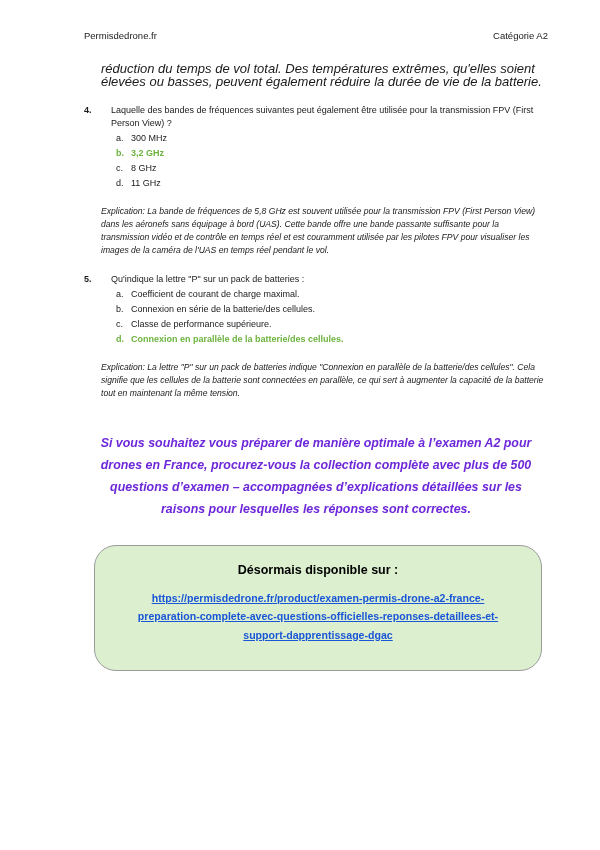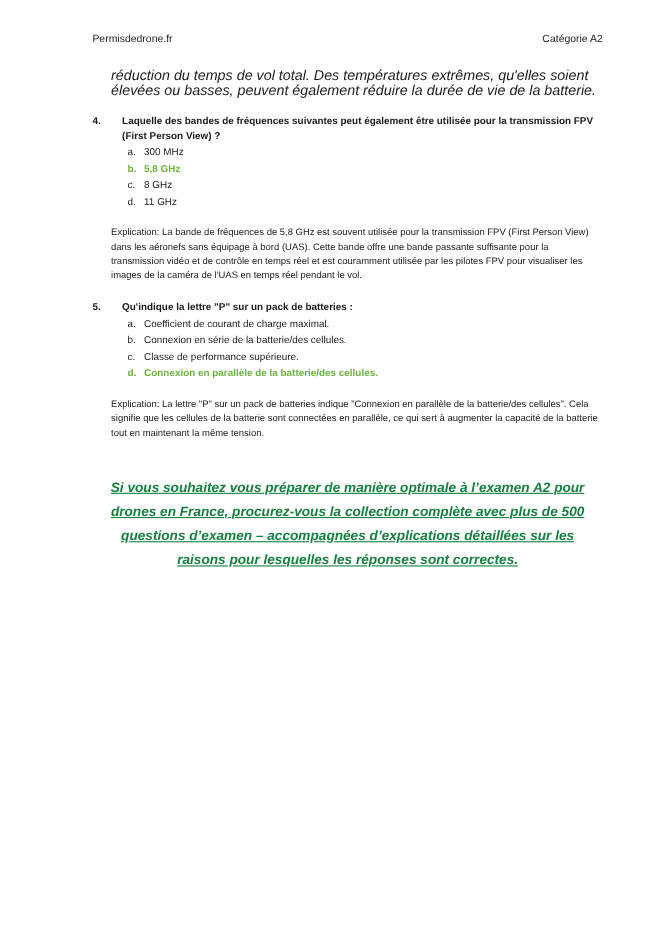--- a/index.html
+++ b/index.html
@@ -66,21 +66,21 @@
   .q-num {
     width: 27px;
     flex: 0 0 27px;
     font-weight: bold;
     font-size: 9px;
     line-height: 12.6px;
     color: #1a1a1a;
   }
   .q-text {
     flex: 1 1 auto;
-    font-weight: bold;
+    font-weight: normal;
     font-size: 9px;
     line-height: 12.6px;
     color: #1a1a1a;
   }
 
   .options {
     list-style: none;
     margin: 1px 0 0 0;
     padding: 0 0 0 32px;
   }
@@ -96,35 +96,35 @@
     flex: 0 0 15px;
   }
   .opt-text { flex: 1 1 auto; }
   .option.correct {
     color: #6cb33f;
     font-weight: bold;
   }
 
   .explication {
     margin: 14px 0 0 17px;
+    font-style: italic;
     font-size: 8.6px;
     line-height: 13.2px;
     color: #1a1a1a;
   }
 
   
   .promo {
     margin: 31px 14px 0 14px;
     text-align: center;
     font-weight: bold;
     font-style: italic;
     font-size: 12.4px;
     line-height: 22px;
-    color: #15803d;
-    text-decoration: underline;
+    color: #6d28d9;
   }
 
   
   .link-box {
     margin: 25px 0 0 10px;
     width: 448px;
     box-sizing: border-box;
     background: #dcf0d0;
     border: 1px solid #9a9a9a;
     border-radius: 22px;
@@ -168,21 +168,21 @@
         <span class="q-num">4.</span>
         <span class="q-text">Laquelle des bandes de fréquences suivantes peut également être utilisée pour la transmission FPV (First Person View) ?</span>
       </div>
       <ul class="options">
         <li class="option">
           <span class="opt-letter">a.</span>
           <span class="opt-text">300 MHz</span>
         </li>
         <li class="option correct">
           <span class="opt-letter">b.</span>
-          <span class="opt-text">5,8 GHz</span>
+          <span class="opt-text">3,2 GHz</span>
         </li>
         <li class="option">
           <span class="opt-letter">c.</span>
           <span class="opt-text">8 GHz</span>
         </li>
         <li class="option">
           <span class="opt-letter">d.</span>
           <span class="opt-text">11 GHz</span>
         </li>
       </ul>
@@ -210,15 +210,19 @@
         <li class="option correct">
           <span class="opt-letter">d.</span>
           <span class="opt-text">Connexion en parallèle de la batterie/des cellules.</span>
         </li>
       </ul>
       <p class="explication">Explication: La lettre "P" sur un pack de batteries indique "Connexion en parallèle de la batterie/des cellules". Cela signifie que les cellules de la batterie sont connectées en parallèle, ce qui sert à augmenter la capacité de la batterie tout en maintenant la même tension.</p>
     </div>
 
     <p class="promo">Si vous souhaitez vous préparer de manière optimale à l’examen A2 pour drones en France, procurez-vous la collection complète avec plus de 500 questions d’examen – accompagnées d’explications détaillées sur les raisons pour lesquelles les réponses sont correctes.</p>
 
+    <div class="link-box">
+      <div class="link-box-title">Désormais disponible sur :</div>
+      <a class="link-box-url">https://permisdedrone.fr/product/examen-permis-drone-a2-france-preparation-complete-avec-questions-officielles-reponses-detaillees-et-support-dapprentissage-dgac</a>
+    </div>
 
   </div>
 </div>
 
 </body></html>

